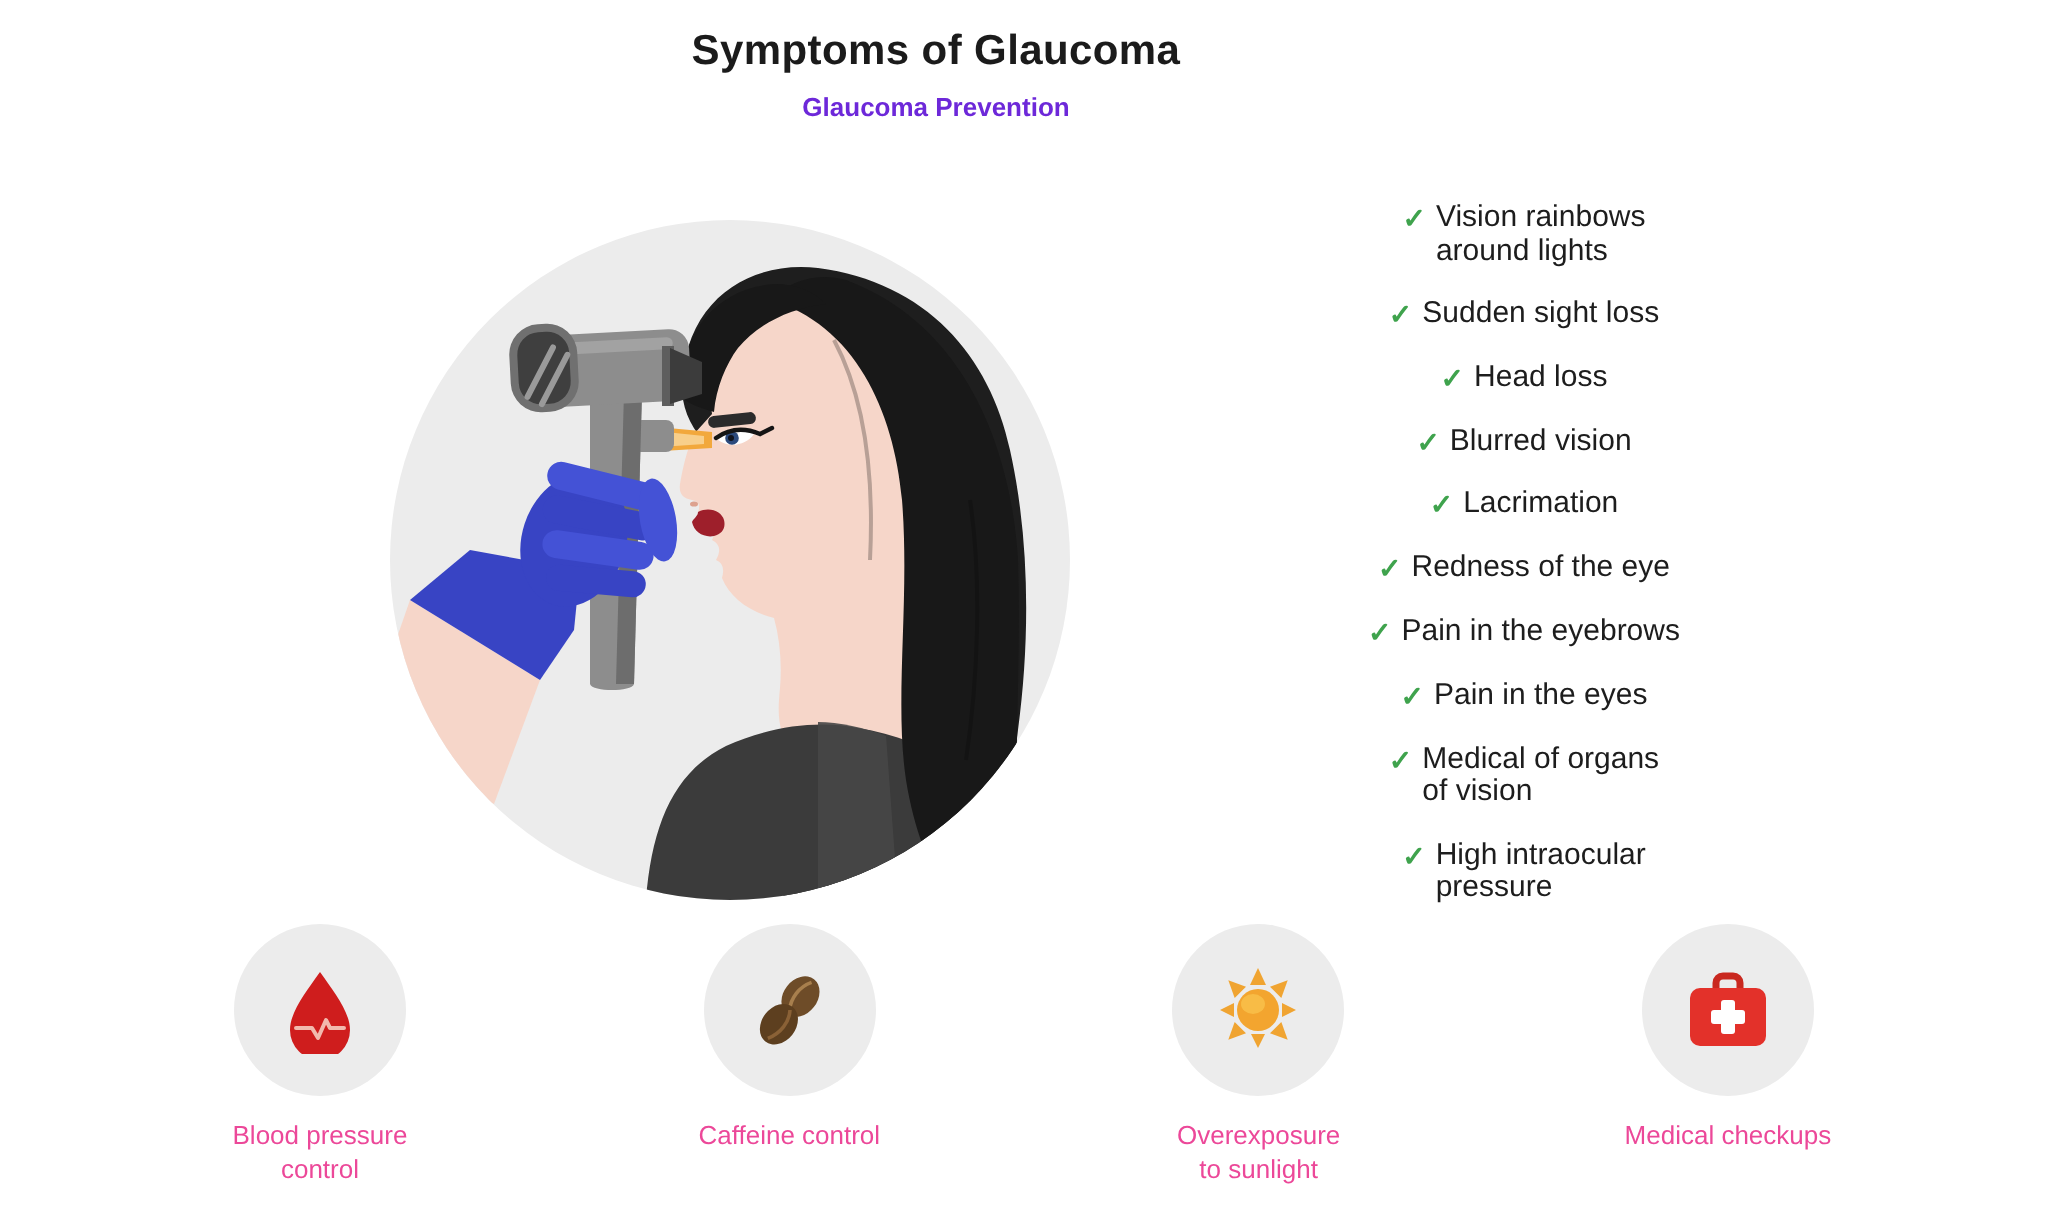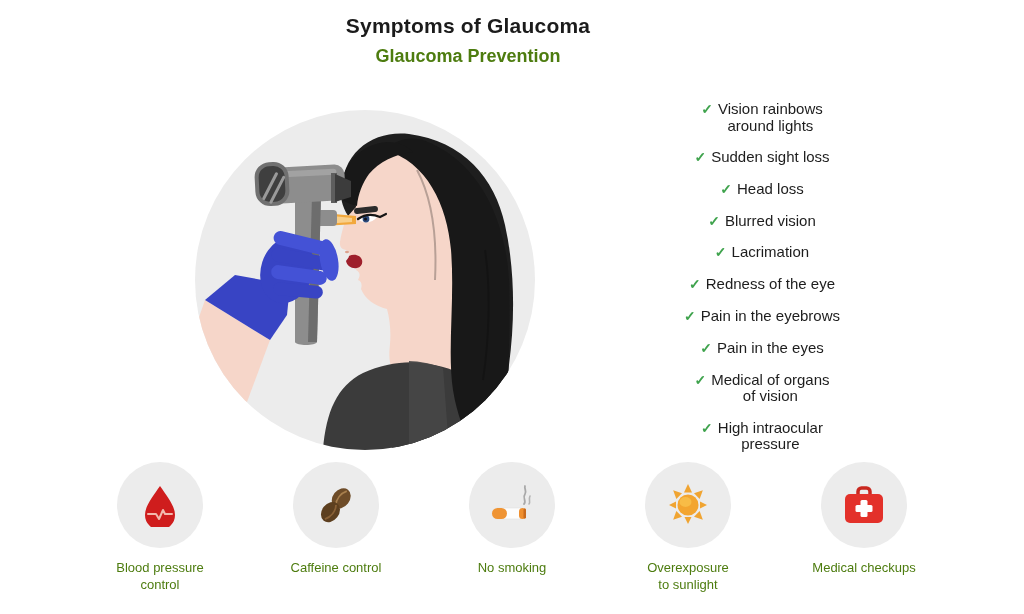--- a/index.html
+++ b/index.html
@@ -4,44 +4,44 @@
 <style>
   html,body{margin:0;padding:0;background:#ffffff;}
   .canvas{
     position:relative;width:936px;height:614px;background:#ffffff;overflow:hidden;
     font-family:"Liberation Sans", sans-serif;color:#1c1c1c;
   }
   
   .title-block{position:absolute;top:14px;left:0;right:0;text-align:center;}
   .title-main{font-size:21px;font-weight:700;letter-spacing:.2px;color:#1b1b1b;}
   .title-and{font-size:15px;font-weight:700;margin-top:6px;color:#1b1b1b;}
-  .title-sub{font-size:18px;font-weight:700;margin-top:8px;color:#4d7c0f;}
+  .title-sub{font-size:13px;font-weight:700;margin-top:8px;color:#6d28d9;}
   
   .illustration{position:absolute;left:195px;top:110px;width:340px;height:340px;}
   
   .symptoms{
     position:absolute;left:652px;top:101px;width:220px;
     display:flex;flex-direction:column;gap:15px;align-items:center;
   }
   .symptom{display:flex;align-items:flex-start;justify-content:center;
     font-size:15px;line-height:1.1;color:#1d1d1d;}
   .symptom .check{color:#3fa34d;font-weight:700;margin-right:5px;font-size:14px;line-height:1.2;}
-  .symptom .s-text{white-space:pre-line;text-align:center;}
+  .symptom .s-text{white-space:pre-line;}
   
   .prevention{
     position:absolute;left:104px;top:462px;width:816px;
     display:flex;justify-content:space-between;
   }
   .p-item{width:112px;display:flex;flex-direction:column;align-items:center;}
   .p-circle{
     width:86px;height:86px;border-radius:50%;background:#ececec;
     display:flex;align-items:center;justify-content:center;
   }
   .p-label{
-    margin-top:12px;font-size:13px;line-height:1.3;color:#4d7c0f;
+    margin-top:12px;font-size:13px;line-height:1.3;color:#ec4899;
     text-align:center;white-space:pre-line;
   }
 </style>
 </head>
 <body>
 
 <div class="canvas">
 
   <div class="title-block">
     <div class="title-main">Symptoms of Glaucoma</div>
@@ -200,33 +200,20 @@
             <ellipse cx="22" cy="31" rx="8.5" ry="11" fill="#5d3f1f"></ellipse>
             <path d="M22 22 C25.5 27 25.5 34 22 40" stroke="#8a6136" stroke-width="1.8" fill="none"></path>
           </g>
         </svg>
       </div>
       <div class="p-label">Caffeine control</div>
     </div>
 
 
 
-    <div class="p-item">
-      <div class="p-circle">
-        <svg width="44" height="44" viewBox="0 0 44 44">
-          <path d="M34 21 C37 18 32 15 35 11 C37 8 34 6 35 3" stroke="#a8a8a8" stroke-width="1.8" fill="none" stroke-linecap="round"></path>
-          <path d="M39 21 C41 19 38 17 40 13" stroke="#b4b4b4" stroke-width="1.6" fill="none" stroke-linecap="round"></path>
-          <rect x="2" y="25" width="34" height="11" rx="5.5" fill="#fdfdfd" stroke="#e2e2e2" stroke-width="0.6"></rect>
-          <rect x="2" y="25" width="15" height="11" rx="5.5" fill="#ef9434"></rect>
-          <rect x="29" y="25" width="7" height="11" rx="3.5" fill="#ef8f2e"></rect>
-          <rect x="33.5" y="25.5" width="2.5" height="10" rx="1.2" fill="#c96b1d"></rect>
-        </svg>
-      </div>
-      <div class="p-label">No smoking</div>
-    </div>
 
     <div class="p-item">
       <div class="p-circle">
         <svg width="44" height="44" viewBox="0 0 44 44">
           <g fill="#f0a431">
             <polygon points="22,1 26,9.5 18,9.5"></polygon>
             <polygon points="22,1 26,9.5 18,9.5" transform="rotate(45 22 22)"></polygon>
             <polygon points="22,3 25.5,10 18.5,10" transform="rotate(90 22 22)"></polygon>
             <polygon points="22,1 26,9.5 18,9.5" transform="rotate(135 22 22)"></polygon>
             <polygon points="22,3 25.5,10 18.5,10" transform="rotate(180 22 22)"></polygon>

